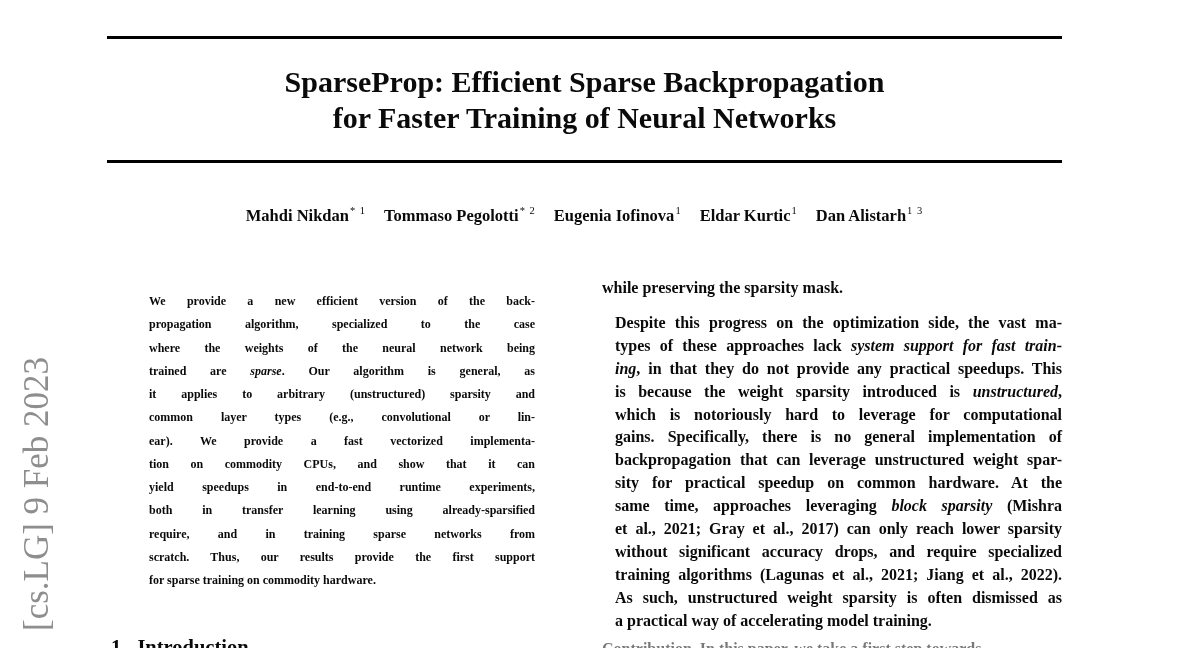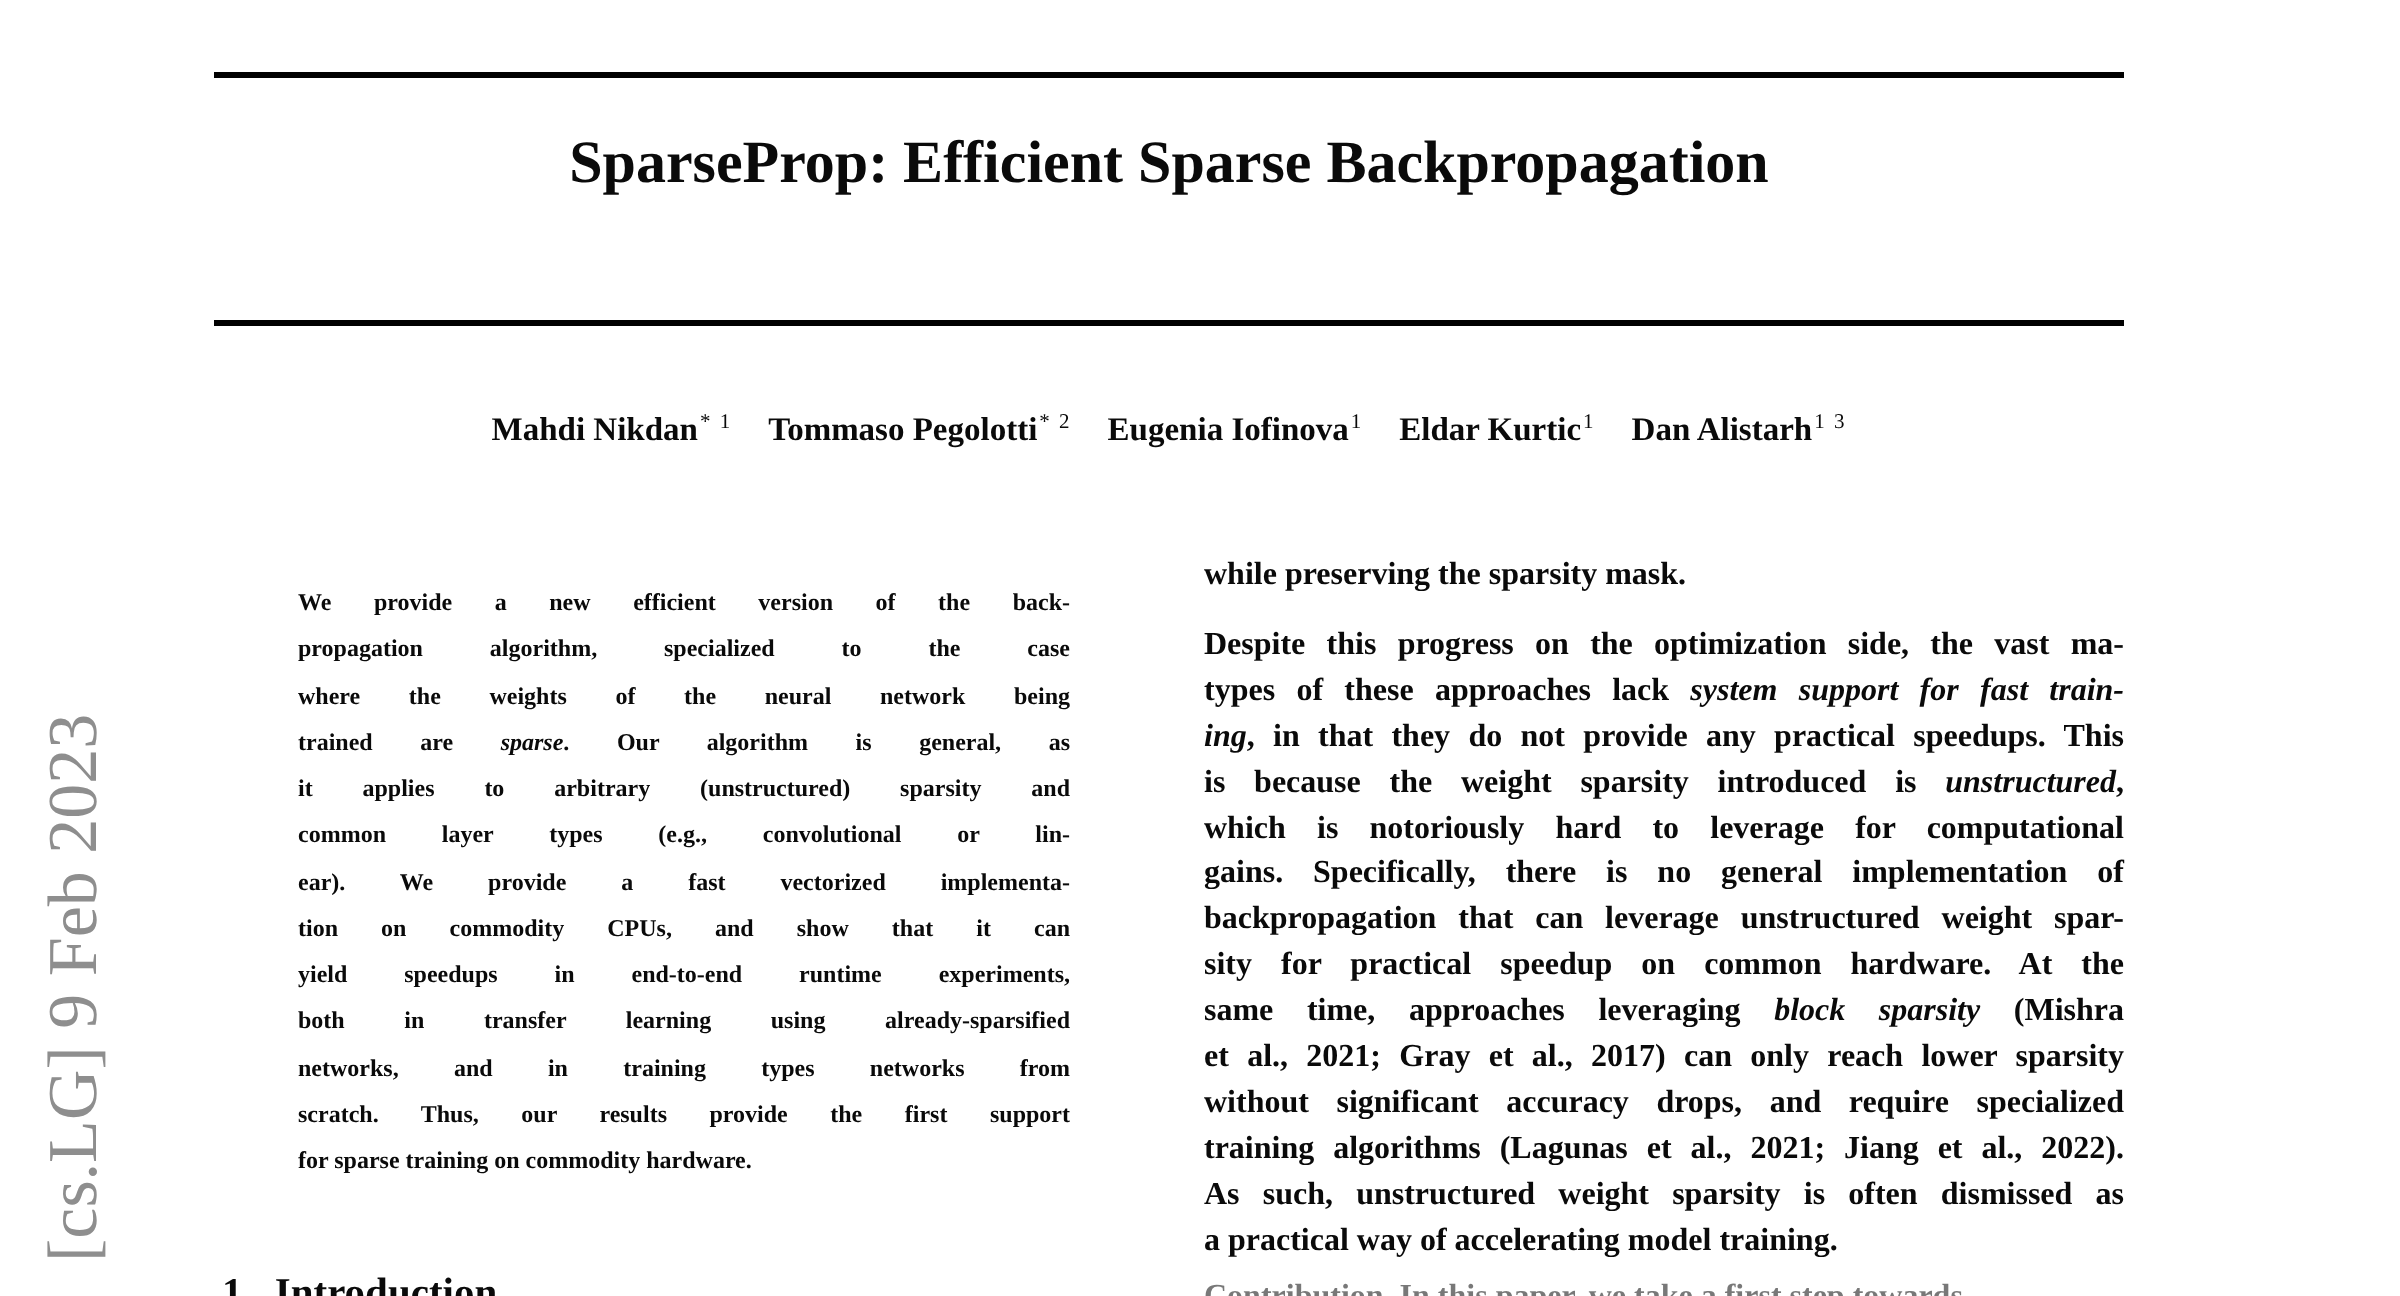--- a/index.html
+++ b/index.html
@@ -64,21 +64,21 @@
     left: 149px; top: 290px; width: 386px;
     font-size: 12px;
     line-height: 23.25px;
   }
   #right-column {
     position: absolute;
     left: 602px; top: 277px; width: 460px;
     font-size: 16px;
     line-height: 22.9px;
   }
-  #rc-para2 { margin-top: 12px; }
+  #rc-para2 { margin-top: 12px; margin-left: 13px; }
   #rc-partial {
     margin-top: 5px;
     opacity: 0.55;
   }
   #intro-heading {
     position: absolute;
     left: 111px; top: 636px;
     font-weight: bold;
     font-size: 20.5px;
     white-space: nowrap;
@@ -95,39 +95,40 @@
 <body>
 
 <div id="page">
 
   <div id="watermark">[cs.LG]  9 Feb 2023</div>
 
   <div id="rule-top" class="rule"></div>
 
   <div id="paper-title">
     <div>SparseProp: Efficient Sparse Backpropagation</div>
+    <div>for Faster Training of Neural Networks</div>
   </div>
 
   <div id="rule-mid" class="rule"></div>
 
   <div id="authors"><span class="author">Mahdi Nikdan<sup>* 1</sup></span><span class="author">Tommaso Pegolotti<sup>* 2</sup></span><span class="author">Eugenia Iofinova<sup>1</sup></span><span class="author">Eldar Kurtic<sup>1</sup></span><span class="author">Dan Alistarh<sup>1 3</sup></span></div>
 
 
   <div id="abstract-body">
       <div class="tline"><span>We provide a new efficient version of the back-</span></div>
       <div class="tline"><span>propagation algorithm, specialized to the case</span></div>
       <div class="tline"><span>where the weights of the neural network being</span></div>
       <div class="tline"><span>trained are </span><i>sparse</i><span>.  Our algorithm is general, as</span></div>
       <div class="tline"><span>it applies to arbitrary (unstructured) sparsity and</span></div>
       <div class="tline"><span>common layer types (e.g., convolutional or lin-</span></div>
       <div class="tline"><span>ear).  We provide a fast vectorized implementa-</span></div>
       <div class="tline"><span>tion on commodity CPUs, and show that it can</span></div>
       <div class="tline"><span>yield speedups in end-to-end runtime experiments,</span></div>
       <div class="tline"><span>both in transfer learning using already-sparsified</span></div>
-      <div class="tline"><span>networks, and in training types networks from</span></div>
+      <div class="tline"><span>require, and in training sparse networks from</span></div>
       <div class="tline"><span>scratch. Thus, our results provide the first support</span></div>
       <div class="tline endline"><span>for sparse training on commodity hardware.</span></div>
     </div>
 
   <div id="intro-heading">
     <span class="secnum">1.</span><span>Introduction</span>
   </div>
 
   <div id="right-column">
     <div id="rc-para1">

